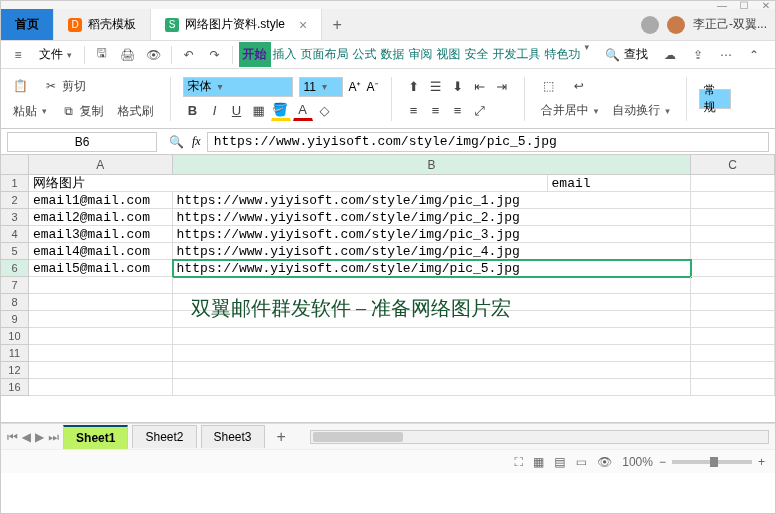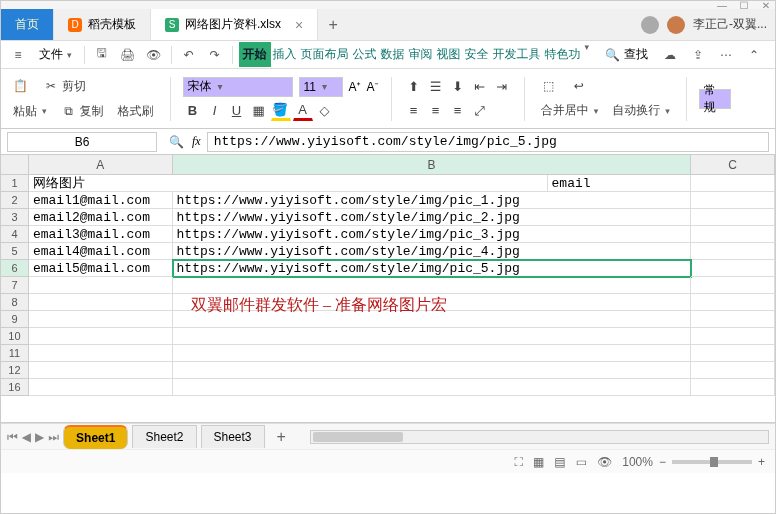--- a/index.html
+++ b/index.html
@@ -5,47 +5,47 @@
 * { box-sizing: border-box; margin: 0; padding: 0; font-family: "Microsoft YaHei", sans-serif; }
 body { width: 776px; height: 514px; background: #fff; overflow: hidden; font-size: 12px; border: 1px solid #ccc; position: relative; }
 
 
 .titlebar { height: 8px; background: #f5f5f5; display: flex; justify-content: flex-end; align-items: center; padding-right: 4px; gap: 12px; color: #888; }
 .win-ctrl { width: 10px; height: 8px; display: inline-flex; align-items: center; justify-content: center; font-size: 10px; }
 
 
 .tabbar { height: 32px; background: #f0f0f0; display: flex; align-items: stretch; border-bottom: 1px solid #ddd; }
 .tab { display: flex; align-items: center; padding: 0 14px; gap: 6px; cursor: pointer; border-right: 1px solid #e0e0e0; }
-.tab.home { background: #2680d8; color: #fef9c3; font-weight: normal; }
+.tab.home { background: #2680d8; color: #000000; font-weight: bold; }
 .tab-icon { width: 14px; height: 14px; display: inline-block; }
 .tab-close { margin-left: 8px; color: #888; font-size: 14px; }
 .tab-add { width: 30px; display: flex; align-items: center; justify-content: center; font-size: 16px; color: #666; }
 .tabbar-right { margin-left: auto; display: flex; align-items: center; gap: 8px; padding-right: 8px; color: #404040; }
 .tabbar-right .avatar { width:18px; height:18px; border-radius:50%; background:#c97b4a; display:inline-block; }
 .tabbar-right .avatar.gray { background:#aaa; }
 
 
 .menubar { height: 28px; display: flex; align-items: center; border-bottom: 1px solid #ddd; padding: 0 6px; gap: 4px; background: #fff; }
 .menubar .file-menu { display: flex; align-items: center; gap: 2px; padding: 2px 6px; }
 .menubar .sep { width: 1px; height: 18px; background: #ddd; margin: 0 2px; }
 .menubar .mb-btn { width: 22px; height: 20px; display: inline-flex; align-items: center; justify-content: center; color: #555; }
 .menubar .ribbon-tabs { display: flex; gap: 0; font-size:12px; }
 .menubar .rtab { padding: 4px 2px; color: #0f766e; cursor: pointer; white-space: nowrap; }
-.menubar .rtab.active { background: #2daa70; color: #0f172a; font-weight: bold; padding:4px 4px; }
+.menubar .rtab.active { background: #2daa70; color: #4c1d95; font-weight: bold; padding:4px 4px; }
 .menubar .find { margin-left: auto; display: flex; align-items: center; gap: 4px; padding: 2px 6px; border: 1px solid transparent; }
 .menubar .right-icons { display:flex; gap:6px; padding-right:4px; }
 
 
 .ribbon { height: 60px; border-bottom: 1px solid #ccc; display: flex; align-items: center; padding: 4px 8px; gap: 12px; background:#fff; }
 .ribbon-group { display: flex; flex-direction: column; gap: 4px; }
 .ribbon-row { display: flex; align-items: center; gap: 6px; }
 .rbtn { display: inline-flex; align-items: center; gap: 3px; padding: 2px 4px; color: #444; font-size: 12px; }
 .rbtn .ic { width: 16px; height: 16px; display: inline-flex; align-items: center; justify-content: center; }
 .vsep { width: 1px; height: 44px; background: #e0e0e0; }
-.select { border: 1px solid #ccc; height: 20px; display: inline-flex; align-items: center; padding: 0 4px; font-size: 12px; gap: 6px; background:#c4b5fd; }
+.select { border: 1px solid #ccc; height: 20px; display: inline-flex; align-items: center; padding: 0 4px; font-size: 12px; gap: 6px; background:#7dd3fc; }
 .select .caret { font-size:10px; color:#666; }
 .toggle-grp { display: flex; gap: 2px; }
 .toggle-grp .t { width: 20px; height: 20px; border: 1px solid transparent; display: inline-flex; align-items: center; justify-content: center; font-size: 13px; color:#444; }
 
 
 .fbar { height: 26px; display: flex; align-items: center; border-bottom: 1px solid #ccc; }
 .namebox { width: 150px; border: 1px solid #ccc; height: 20px; margin: 0 6px; display: flex; align-items: center; justify-content: center; font-family: "Courier New", monospace; }
 .fbar .fx { display: flex; align-items: center; gap: 8px; padding: 0 6px; }
 .fbar .fx-label { font-style: italic; font-family: serif; }
 .fbar input { flex: 1; border: 1px solid #ccc; height: 20px; padding: 0 6px; font-family: "Courier New", monospace; font-size: 13px; margin-right:6px; }
@@ -56,27 +56,27 @@
 .corner { width: 28px; border-right: 1px solid #ccc; }
 .colhead { border-right: 1px solid #ccc; display: flex; align-items: center; justify-content: center; color: #555; font-size: 12px; }
 .colA { width: 144px; } .colB { width: 520px; } .colC { width: 84px; }
 .rows { }
 .row { display: flex; height: 17px; }
 .rowhead { width: 28px; background: #efefef; border-right: 1px solid #ccc; border-bottom: 1px solid #ccc; display: flex; align-items: center; justify-content: center; color: #555; font-size: 11px; }
 .cell { border-right: 1px solid #ddd; border-bottom: 1px solid #ddd; padding: 0 4px; font-family: "Courier New", monospace; font-size: 13px; display: flex; align-items: center; white-space: nowrap; overflow: hidden; }
 .row.active .rowhead { background: #d8efe3; }
 .colhead.active { background: #d8efe3; }
 .cell.selected { outline: 2px solid #2daa70; outline-offset: -1px; }
-.overlay-text { position: absolute; top: 140px; left: 190px; color: #b91c1c; font-size: 16px; font-family: "SimSun", serif; pointer-events:none; }
+.overlay-text { position: absolute; top: 140px; left: 190px; color: #14532d; font-size: 20px; font-family: "SimSun", serif; pointer-events:none; }
 
 
 .sheetbar { height: 26px; display: flex; align-items: center; border-top: 1px solid #ddd; background: #f7f7f7; padding: 0 6px; gap: 4px; }
 .sheetbar .nav { display: flex; gap: 4px; color: #888; }
 .sheettab { padding: 4px 12px; background: #eee; border: 1px solid #ccc; border-bottom: none; font-size: 12px; cursor:pointer; }
-.sheettab.active { background: #eab308; font-weight: bold; border-top:2px solid #f97316;border-radius:7px; }
+.sheettab.active { background: #bef264; font-weight: bold; border-top:2px solid #0c4a6e; }
 .scroll-h { flex: 1; height: 14px; background: #f0f0f0; border: 1px solid #ccc; margin-left: 12px; position: relative; }
 .scroll-h .thumb { position: absolute; left: 2px; top: 1px; width: 90px; height: 10px; background: #ccc; border-radius: 2px; }
 
 
 .status { height: 24px; display: flex; align-items: center; justify-content: flex-end; gap: 10px; padding: 0 10px; background: #fafafa; border-top: 1px solid #eee; color:#666; }
 .status .zoom { display: flex; align-items: center; gap: 6px; }
 .status .slider { width: 80px; height: 4px; background: #ccc; position: relative; }
 .status .slider .knob { position: absolute; left: 38px; top: -3px; width: 8px; height: 10px; background: #888; }
 
 .caret-s { font-size: 9px; color:#666; margin-left:2px; }
@@ -93,21 +93,21 @@
 <div class="tabbar">
   <div class="tab home">
     <span>首页</span>
   </div>
   <div class="tab">
     <span class="tab-icon" style="background:#ff6a00;border-radius:3px;color:#fff;font-size:10px;text-align:center;line-height:14px;">D</span>
     <span>稻壳模板</span>
   </div>
   <div class="tab" style="background:#fff;">
     <span class="tab-icon" style="background:#2daa70;border-radius:2px;color:#fff;font-size:10px;text-align:center;line-height:14px;">S</span>
-    <span>网络图片资料.xlsx</span>
+    <span>网络图片资料.style</span>
     <span class="tab-close">×</span>
   </div>
   <div class="tab-add">+</div>
   <div class="tabbar-right">
     <span class="avatar gray"></span>
     <span class="avatar"></span>
     <span>李正己-双翼...</span>
   </div>
 </div>
 

